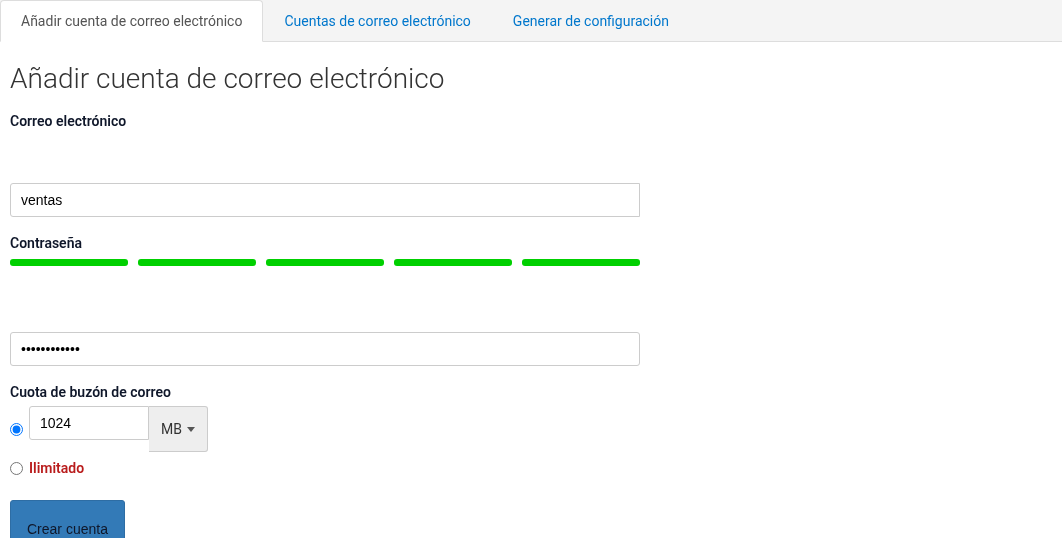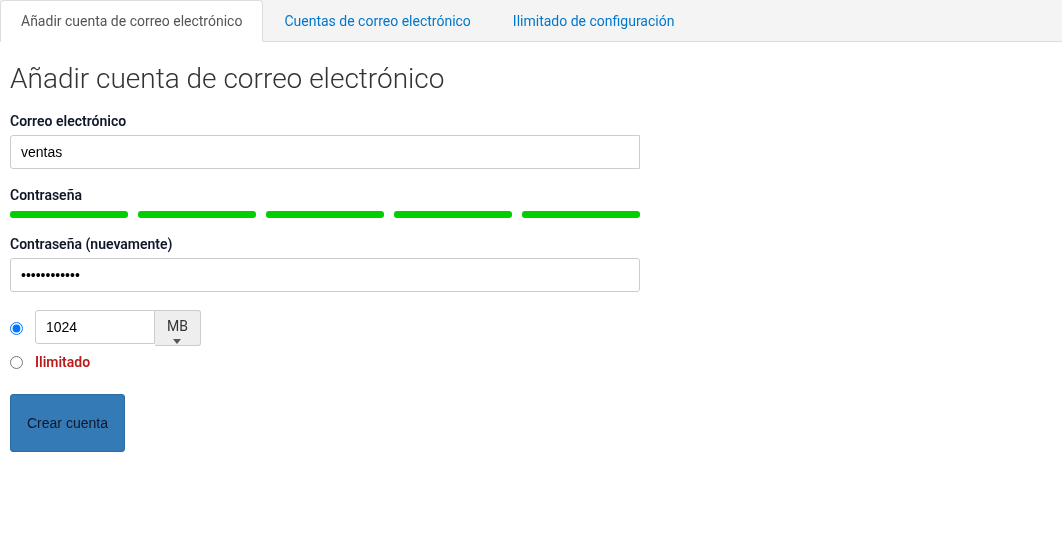--- a/index.html
+++ b/index.html
@@ -10,53 +10,53 @@
     .tab.active { background: #fff; color: #555; border: 1px solid #ddd; border-bottom: 1px solid #fff; margin-bottom: -1px; border-radius: 4px 4px 0 0; }
     
     .content { padding: 20px 10px; max-width: 1062px; }
     
     h1.page-title { font-size: 28px; font-weight: 300; color: #333; margin-bottom: 18px; }
     
     .field-group { margin-bottom: 18px; }
     .field-label { font-weight: 600; color: #0f172a; display: block; margin-bottom: 6px; font-size: 14px; }
     
     .input-row { display: flex; max-width: 630px; }
-    .text-input { flex: 1; padding: 7px 10px; border: 1px solid #ccc; border-radius: 3px 0 0 3px; font-size: 14px; height: 34px; }
+    .text-input { flex: 1; padding: 7px 10px; border: 1px solid #ccc; border-radius: 3px 0 0 3px; font-size: 14px; height: 34px; margin-top: 48px; }
     .text-input.full { border-radius: 3px; }
     .addon { padding: 7px 14px; background: #eee; border: 1px solid #ccc; border-left: none; border-radius: 0 3px 3px 0; color: #555; line-height: 18px; }
     .addon-btn { padding: 7px 12px; background: #f5f5f5; border: 1px solid #ccc; border-left: none; cursor: pointer; font-size: 14px; color: #333; height: 34px; display: flex; align-items: center; }
     .addon-btn:last-child { border-radius: 0 3px 3px 0; }
     .addon-btn.caret-only { padding: 7px 10px; }
     
     .caret-down { width: 0; height: 0; border-left: 4px solid transparent; border-right: 4px solid transparent; border-top: 5px solid #555; display: inline-block; }
     
     .strength-bar { display: flex; gap: 10px; margin-top: 8px; margin-bottom: 10px; max-width: 630px; }
     .strength-seg { flex: 1; height: 7px; background: #00d000; border-radius: 3px; }
     
     .strength-text { color: #333; font-size: 14px; max-width: 800px; margin-bottom: 18px; line-height: 1.4; }
     
-    .quota-row { display: flex; align-items: center; gap: 12px; margin-bottom: 8px; }
+    .quota-row { display: flex; align-items: center; gap: 6px; margin-bottom: 8px; }
     .quota-input { width: 120px; padding: 7px 10px; border: 1px solid #ccc; border-radius: 3px 0 0 3px; font-size: 14px; height: 34px; }
-    .quota-unit { padding: 7px 12px; background: #eee; border: 1px solid #ccc; border-left: none; border-radius: 0 3px 3px 0; font-size: 14px; display: flex; align-items: center; gap: 5px; cursor: pointer; height: 36px; flex-direction: column; }
+    .quota-unit { padding: 7px 12px; background: #eee; border: 1px solid #ccc; border-left: none; border-radius: 0 3px 3px 0; font-size: 14px; display: flex; align-items: center; gap: 5px; cursor: pointer; height: 46px; }
     
     .radio-label { font-weight: 600; color: #b91c1c; }
     
     .btn-primary { background: #337ab7; color: #0f172a; border: 1px solid #2e6da4; padding: 20px 16px; border-radius: 3px; font-size: 14px; cursor: pointer; margin-top: 6px; }
     
     .eye-icon svg { width: 18px; height: 18px; display: block; }
     
     input[type="radio"] { margin: 0; }
   </style>
 </head>
 <body>
 
 <div class="tabs">
   <div class="tab active">Añadir cuenta de correo electrónico</div>
   <div class="tab">Cuentas de correo electrónico</div>
-  <div class="tab">Ilimitado de configuración</div>
+  <div class="tab">Generar de configuración</div>
 </div>
 
 <div class="content">
   <h1 class="page-title">Añadir cuenta de correo electrónico</h1>
   
   <div class="field-group">
     <label class="field-label">Correo electrónico</label>
     <div class="input-row">
       <input type="text" class="text-input" value="ventas" style="">
     </div>
@@ -67,27 +67,27 @@
     <div class="strength-bar">
       <div class="strength-seg"></div>
       <div class="strength-seg"></div>
       <div class="strength-seg"></div>
       <div class="strength-seg"></div>
       <div class="strength-seg"></div>
     </div>
   </div>
 
   <div class="field-group">
-    <label class="field-label">Contraseña (nuevamente)</label>
     <div class="input-row">
       <input type="text" class="text-input full" value="••••••••••••" style="">
     </div>
   </div>
 
   <div class="field-group">
+    <label class="field-label">Cuota de buzón de correo</label>
     <div class="quota-row">
       <input type="radio" name="quota" checked="" style="">
       <div style="display:flex;">
         <input type="text" class="quota-input" value="1024" style="">
         <span class="quota-unit">
           <span>MB</span>
           <span class="caret-down"></span>
         </span>
       </div>
     </div>

